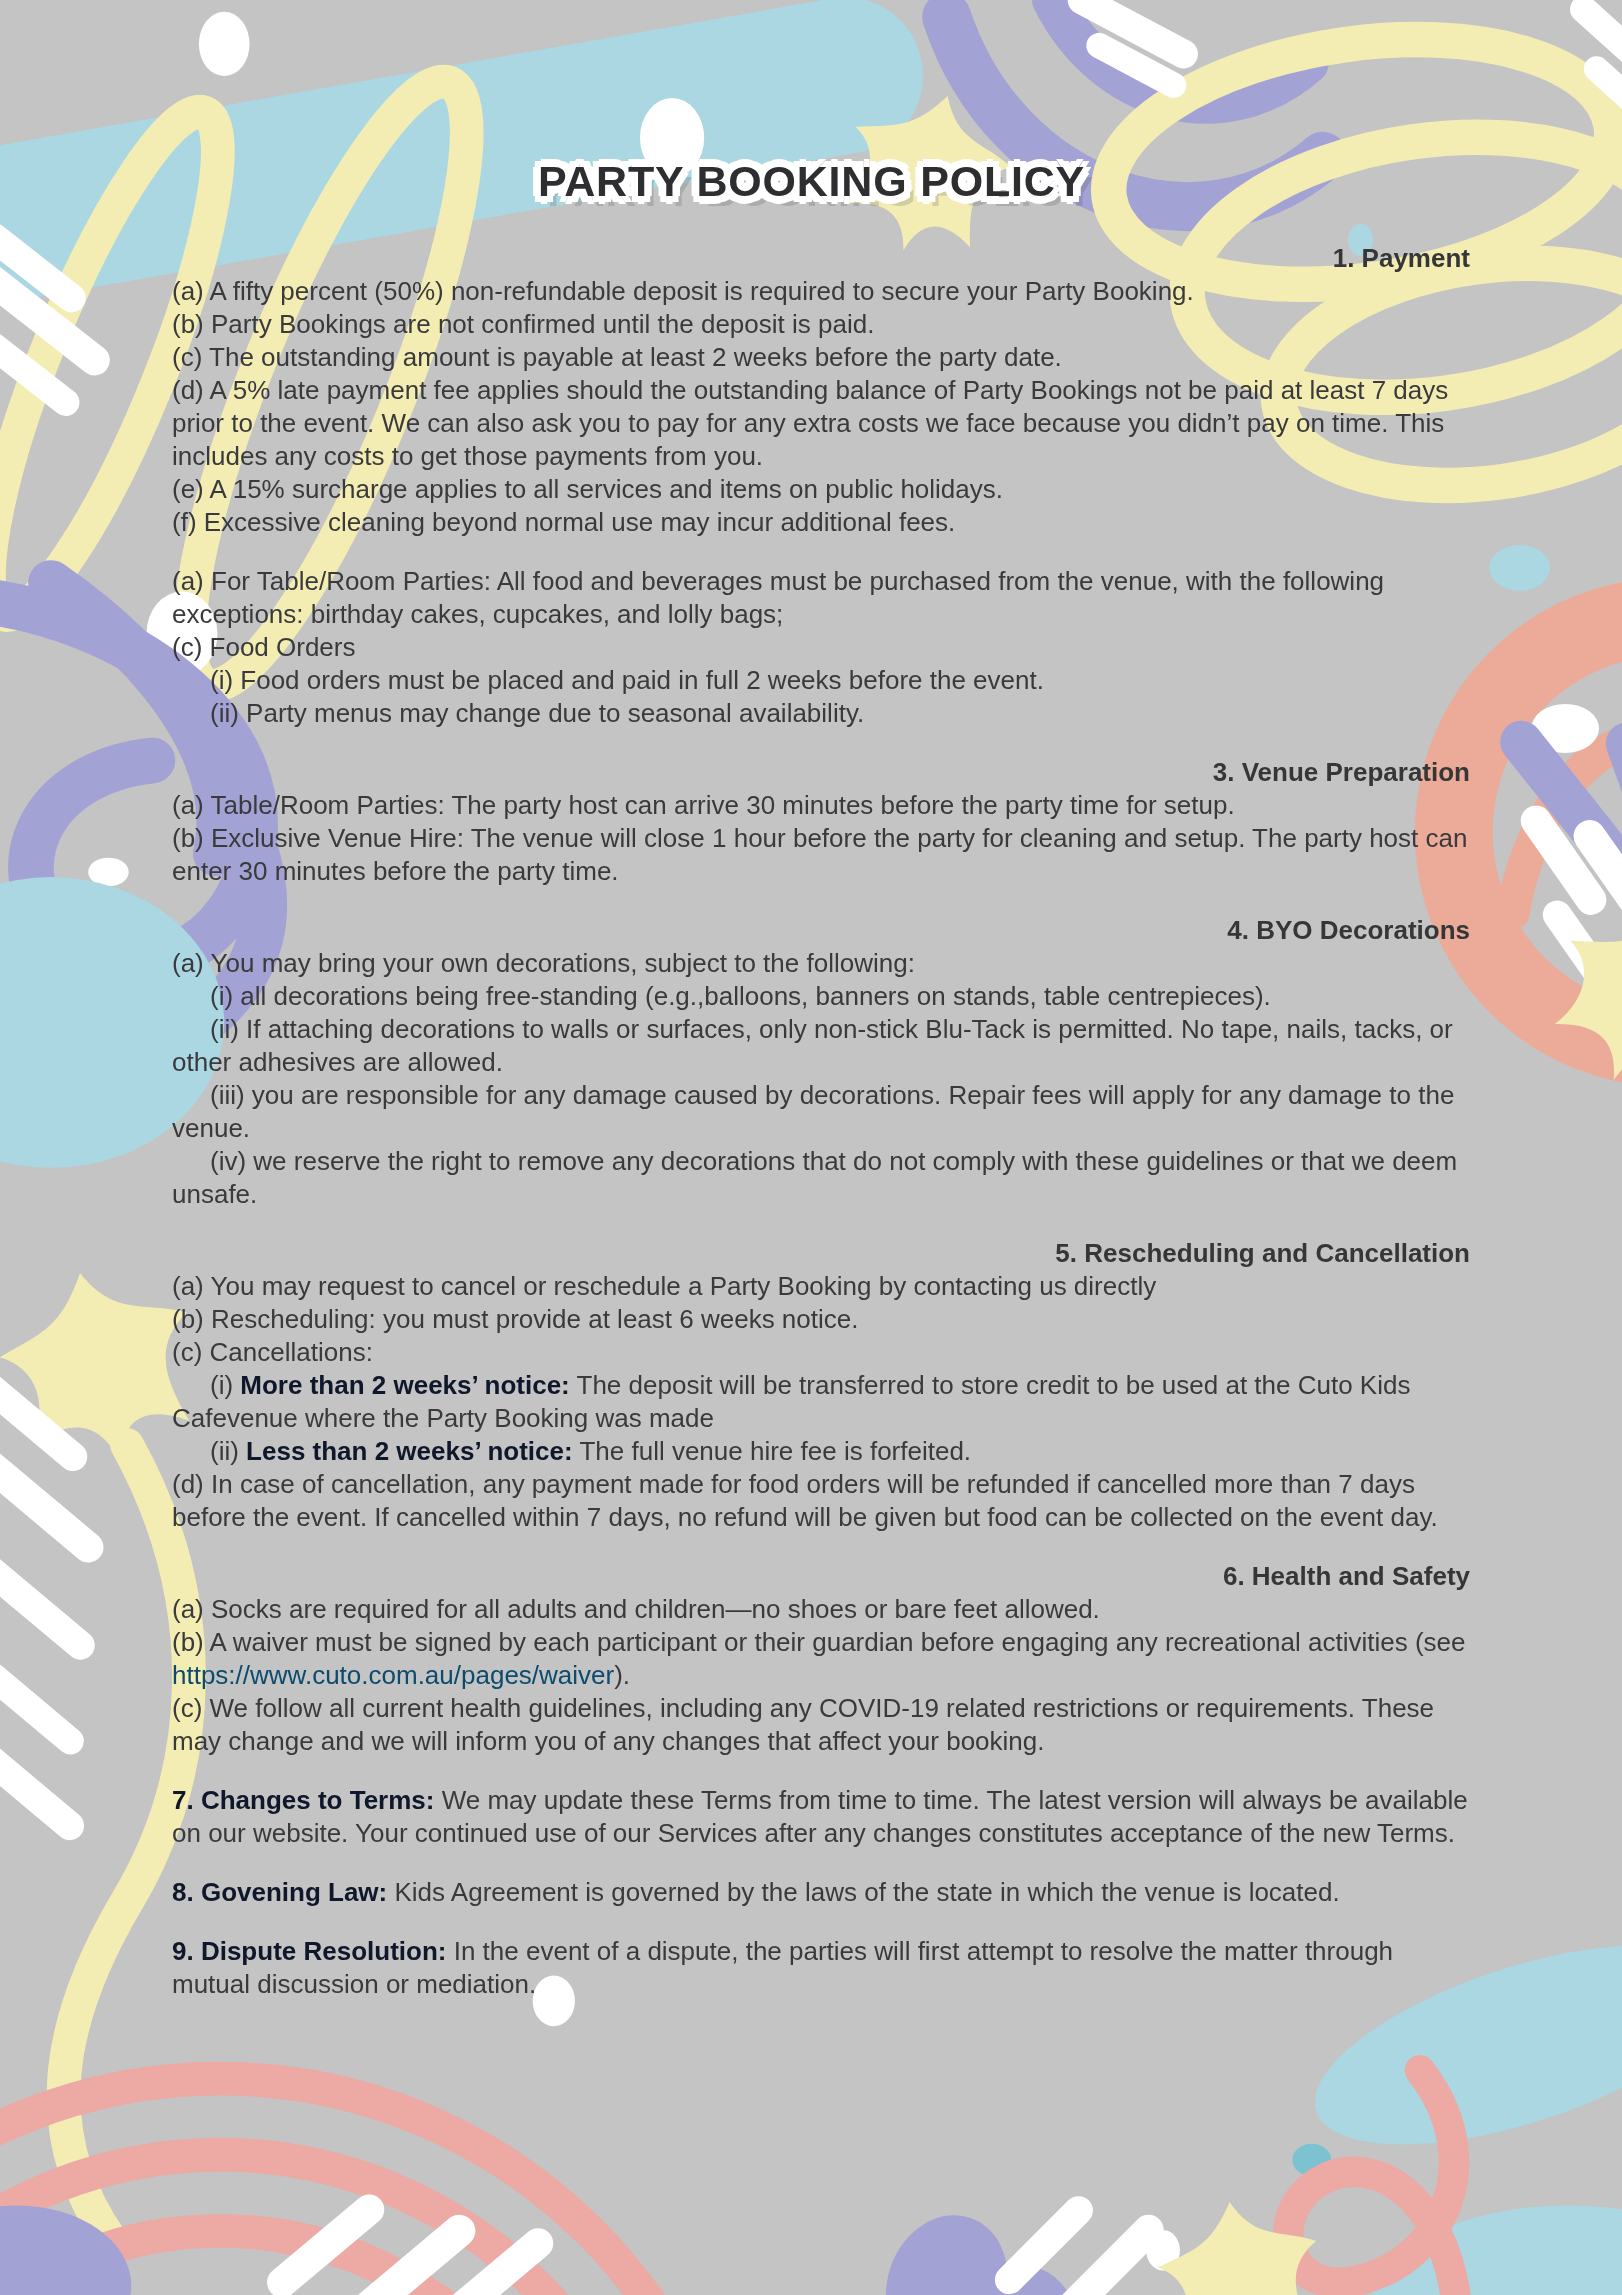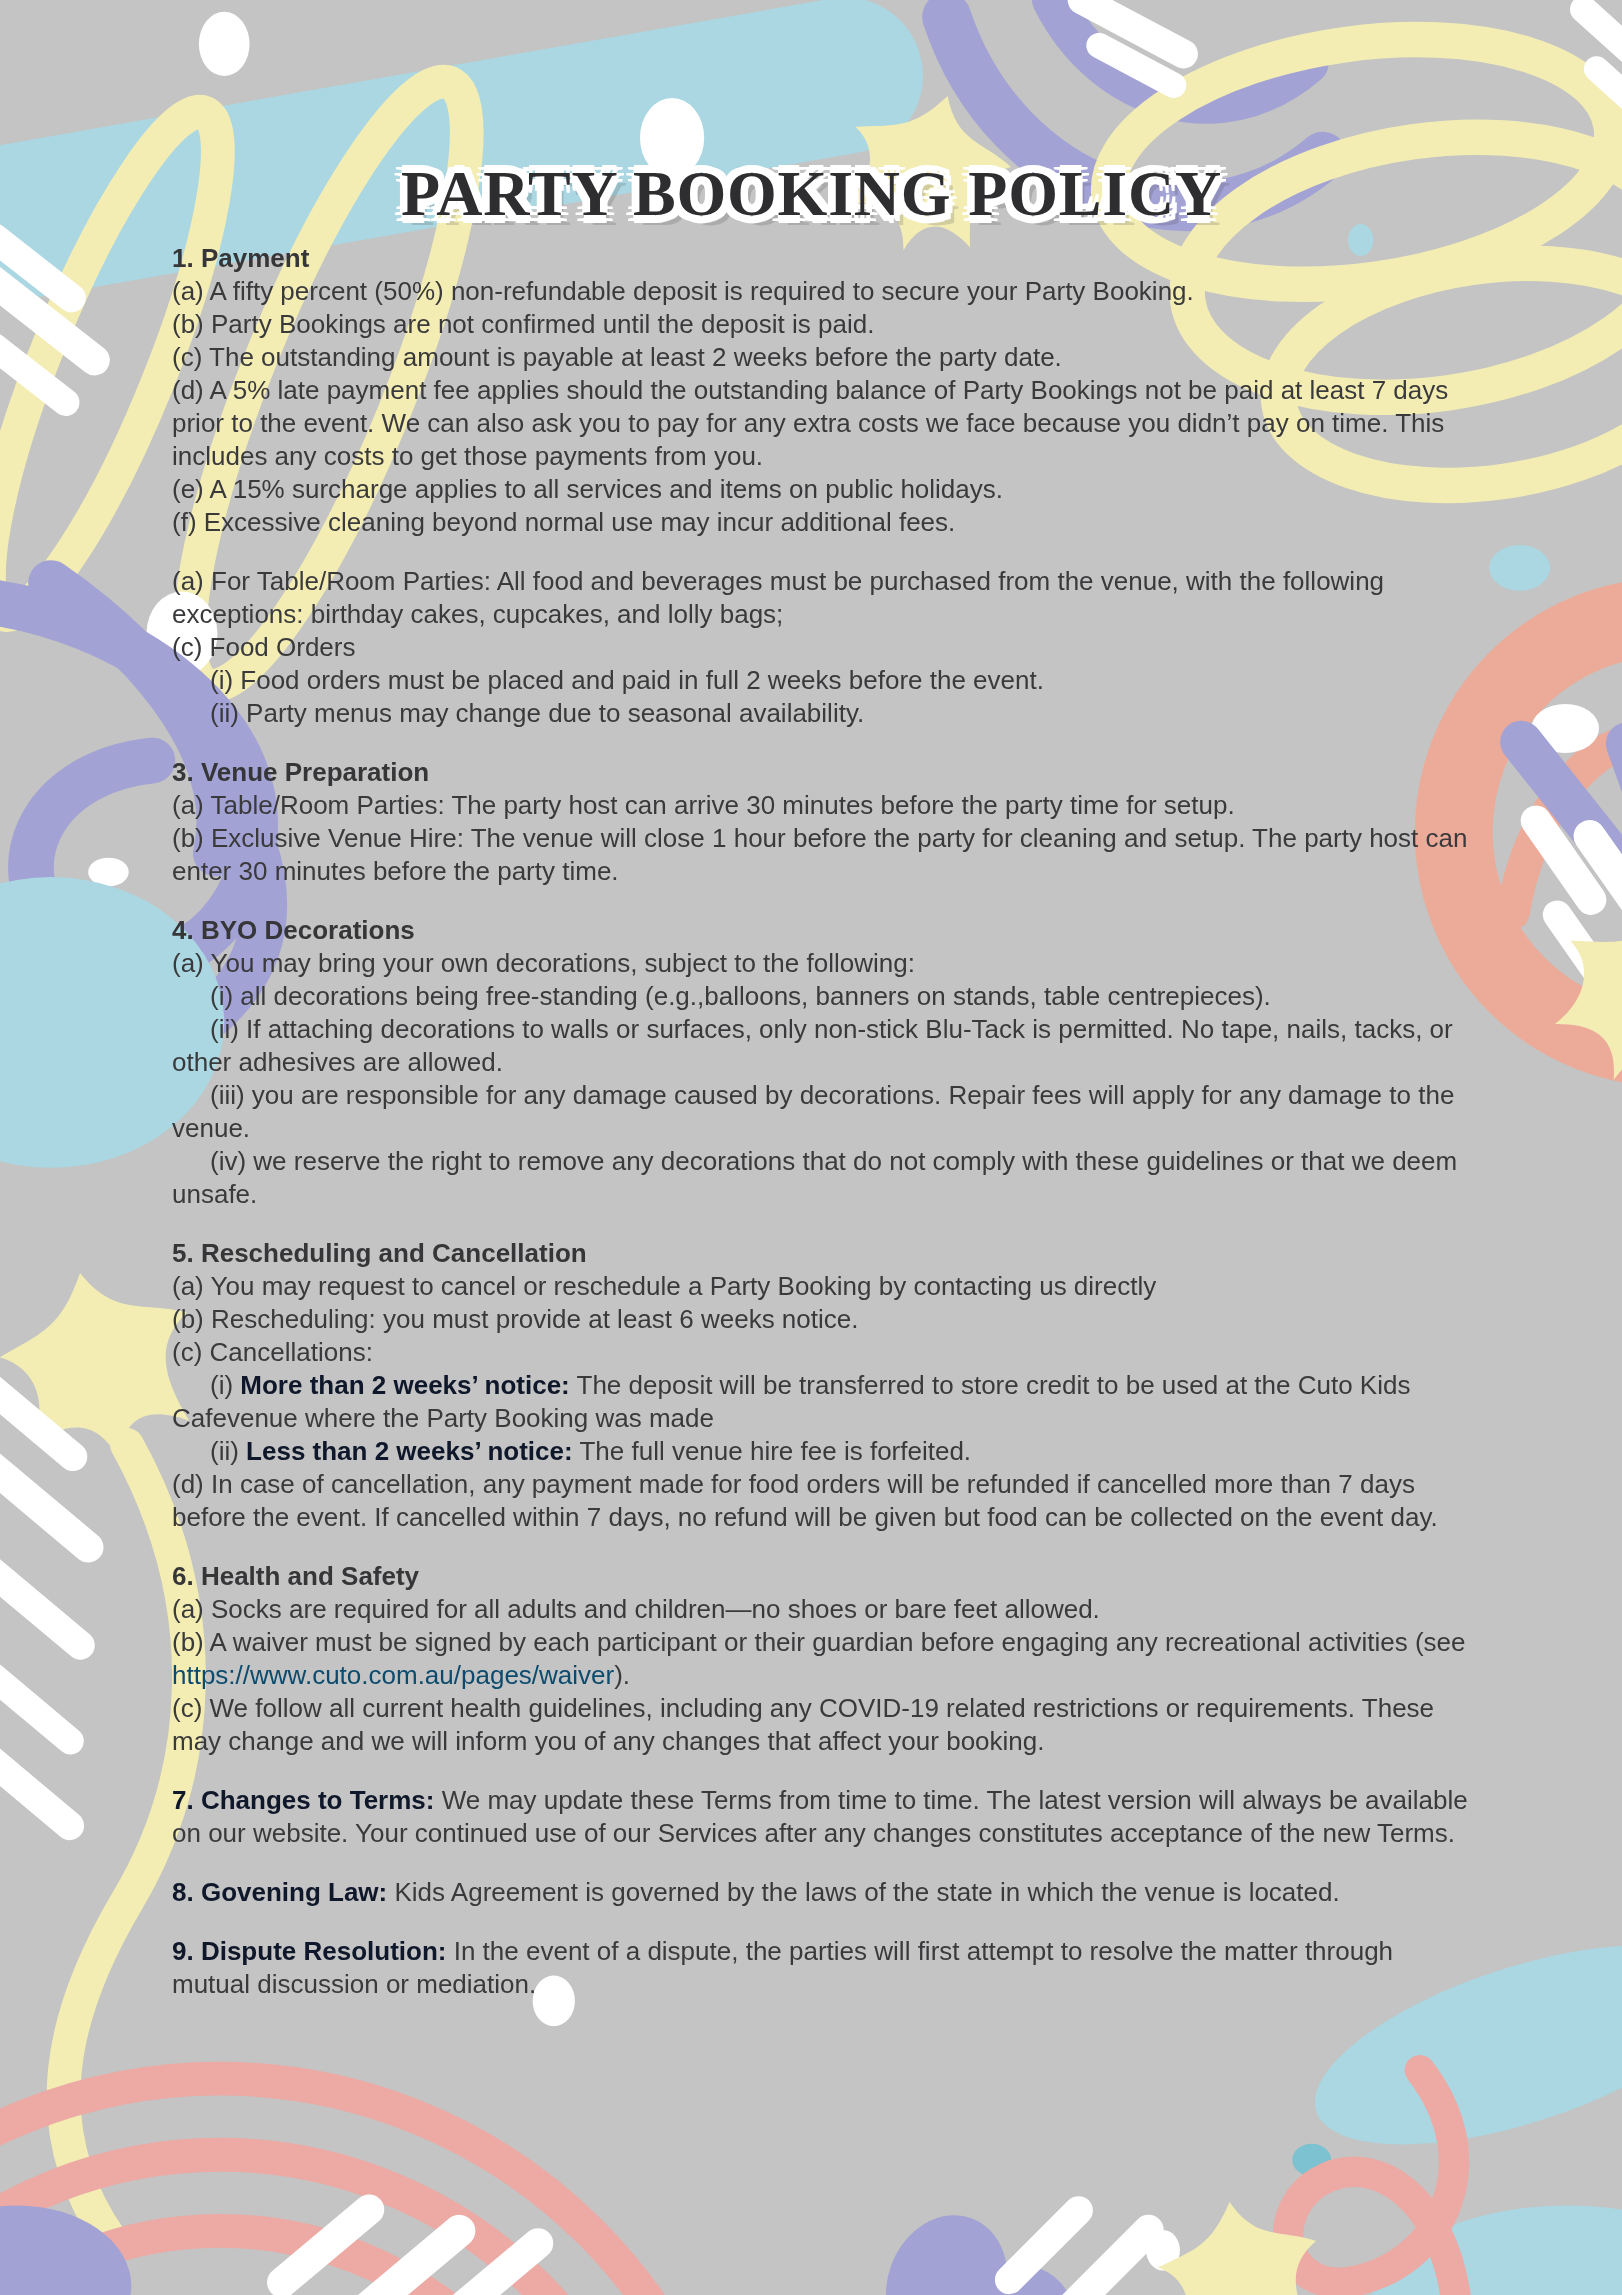--- a/index.html
+++ b/index.html
@@ -11,45 +11,45 @@
     background:#c3c4c3;
     overflow:hidden;
   }
   .doodles{position:absolute;left:0;top:0;width:1623px;height:2295px;}
   .title{
     position:absolute;
     left:0; top:157px;
     width:100%;
     margin:0;
     text-align:center;
-    font-size:64px;
+    font-size:43px;
     font-weight:900;
     letter-spacing:0.8px;
     color:#2e2e31;
     text-shadow:
       -6px -6px 0 #fff, 6px -6px 0 #fff, -6px 6px 0 #fff, 6px 6px 0 #fff,
       -7.6px 0 0 #fff, 7.6px 0 0 #fff, 0 -7.6px 0 #fff, 0 7.6px 0 #fff,
       9.3px 10px 0 rgba(60,60,60,0.18);
-    font-family: Liberation Serif, serif;
   }
   .content{
     position:absolute;
     left:172px; top:242px;
     width:1298px;
     color:#3a3a3c;
     font-size:26px;
     line-height:33px;
   }
   .section{margin:0 0 26px 0;}
   .section h2{
     margin:0;
     font-size:26px;
     line-height:33px;
     font-weight:700;
     color:#363638;
+    text-align:right;
   }
   .content p{margin:0;}
   p.indent{text-indent:38px;}
   b{font-weight:700;color:#0f172a;}
   .link{color:#0c4a6e;}
 </style>
 </head>
 <body>
 
 <div class="page">

